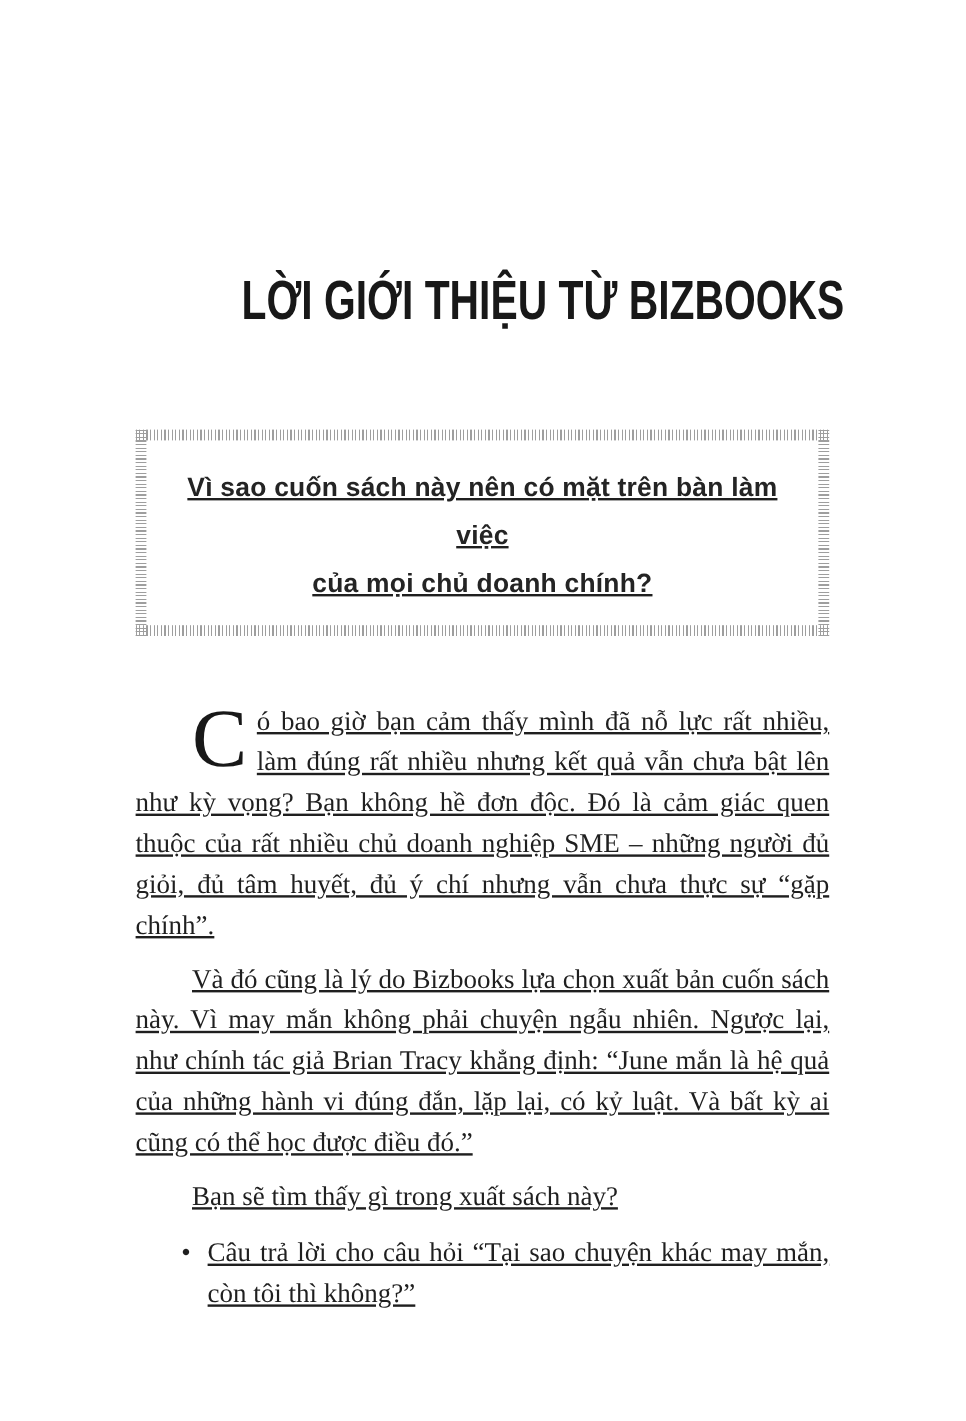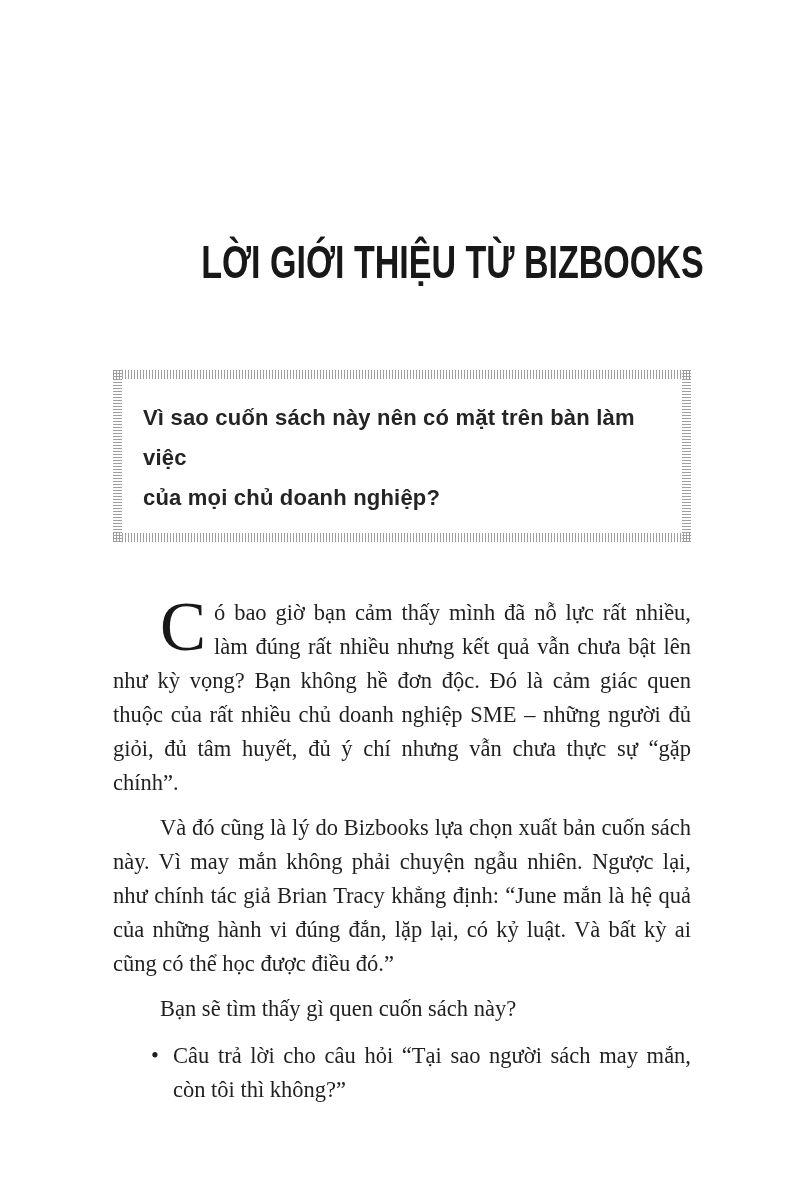--- a/index.html
+++ b/index.html
@@ -12,22 +12,23 @@
     width: 805px;
     height: 1184px;
     background: #ffffff;
     overflow: hidden;
     font-family: "Liberation Serif", serif;
     color: #1f1f1f;
   }
   .content {
     position: absolute;
     left: 113px;
-    top: 12px;
+    top: 0;
     width: 578px;
+    text-decoration: underline;
   }
   
   h1.chapter-title {
     margin: 224px 0 0 0;
     text-align: center;
     font-family: "Liberation Sans", sans-serif;
     font-weight: 700;
     font-size: 46px;
     line-height: 52px;
     color: #181818;
@@ -48,21 +49,21 @@
     padding: 28px 30px 24px 30px;
     background-color: #ffffff;
     background-image:
       repeating-linear-gradient(90deg, #9e9e9e 0 1px, transparent 1px 3px),
       repeating-linear-gradient(90deg, #9e9e9e 0 1px, transparent 1px 3px),
       repeating-linear-gradient(0deg,  #9e9e9e 0 1px, transparent 1px 3px),
       repeating-linear-gradient(0deg,  #9e9e9e 0 1px, transparent 1px 3px);
     background-size: 100% 9px, 100% 9px, 9px 100%, 9px 100%;
     background-position: left top, left bottom, left top, right top;
     background-repeat: no-repeat;
-    text-align: left;
+    text-align: center;
   }
   .callout p {
     margin: 0;
     font-family: "Liberation Sans", sans-serif;
     font-weight: 700;
     font-size: 22px;
     line-height: 40px;
     color: #242424;
     letter-spacing: 0.2px;
   }
@@ -109,34 +110,34 @@
 
 <div class="page">
   <div class="content">
 
     <h1 class="chapter-title">
       <span class="squeeze">LỜI GIỚI THIỆU TỪ BIZBOOKS</span>
     </h1>
 
     <div class="callout">
       <p>Vì sao cuốn sách này nên có mặt trên bàn làm việc</p>
-      <p>của mọi chủ doanh nghiệp?</p>
+      <p>của mọi chủ doanh chính?</p>
     </div>
 
     <div class="body-copy">
 
       <p>
         <span class="dropcap">C</span><span>ó bao giờ bạn cảm thấy mình đã nỗ lực rất nhiều, làm đúng rất nhiều nhưng kết quả vẫn chưa bật lên như kỳ vọng? Bạn không hề đơn độc. Đó là cảm giác quen thuộc của rất nhiều chủ doanh nghiệp SME – những người đủ giỏi, đủ tâm huyết, đủ ý chí nhưng vẫn chưa thực sự “gặp chính”.</span>
       </p>
 
       <p class="indented">Và đó cũng là lý do Bizbooks lựa chọn xuất bản cuốn sách này. Vì may mắn không phải chuyện ngẫu nhiên. Ngược lại, như chính tác giả Brian Tracy khẳng định: “June mắn là hệ quả của những hành vi đúng đắn, lặp lại, có kỷ luật. Và bất kỳ ai cũng có thể học được điều đó.”</p>
 
-      <p class="indented">Bạn sẽ tìm thấy gì quen cuốn sách này?</p>
+      <p class="indented">Bạn sẽ tìm thấy gì trong xuất sách này?</p>
 
       <ul class="bullet-list">
         <li>
-          <span class="bullet-glyph">•</span><span>Câu trả lời cho câu hỏi “Tại sao người sách may mắn, còn tôi thì không?”</span>
+          <span class="bullet-glyph">•</span><span>Câu trả lời cho câu hỏi “Tại sao chuyện khác may mắn, còn tôi thì không?”</span>
         </li>
       </ul>
 
     </div>
   </div>
 </div>
 
 </body></html>

